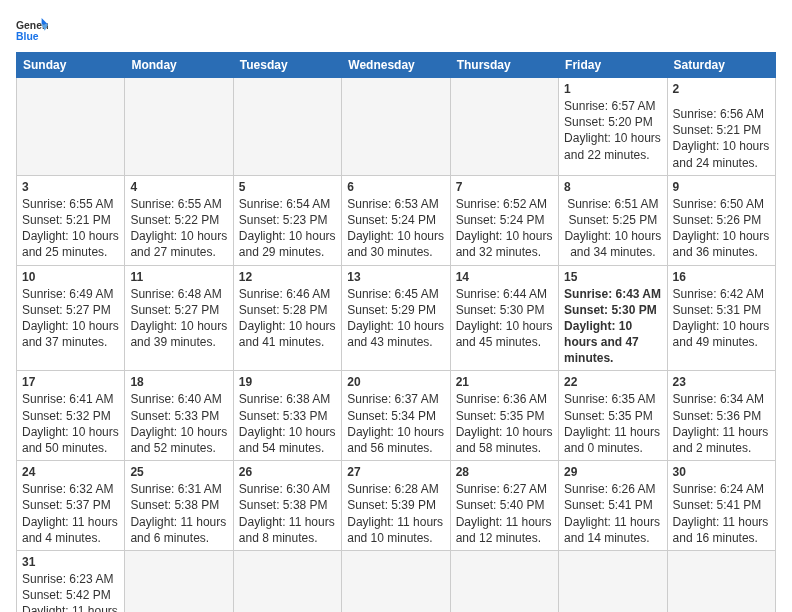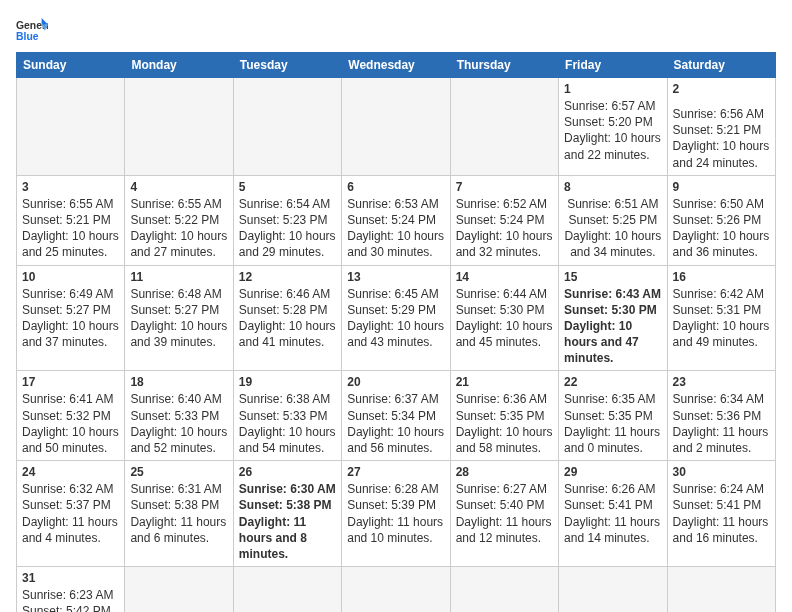--- a/index.html
+++ b/index.html
@@ -272,21 +272,21 @@
 Daylight: 11 hours and 4 minutes.</div>
         </td>
         <td>
           <div class="day-number">25</div>
           <div class="day-info" style="white-space: pre-line;">Sunrise: 6:31 AM
 Sunset: 5:38 PM
 Daylight: 11 hours and 6 minutes.</div>
         </td>
         <td>
           <div class="day-number">26</div>
-          <div class="day-info" style="white-space: pre-line; font-weight: bold;">Sunrise: 6:30 AM
+          <div class="day-info" style="white-space: pre-line;">Sunrise: 6:30 AM
 Sunset: 5:38 PM
 Daylight: 11 hours and 8 minutes.</div>
         </td>
         <td>
           <div class="day-number">27</div>
           <div class="day-info" style="white-space: pre-line;">Sunrise: 6:28 AM
 Sunset: 5:39 PM
 Daylight: 11 hours and 10 minutes.</div>
         </td>
         <td>

